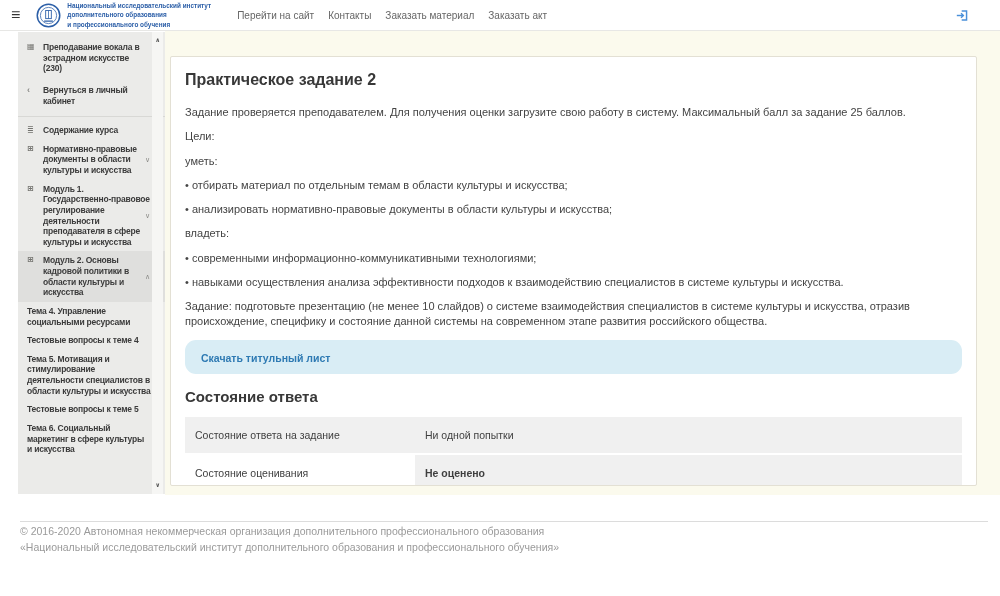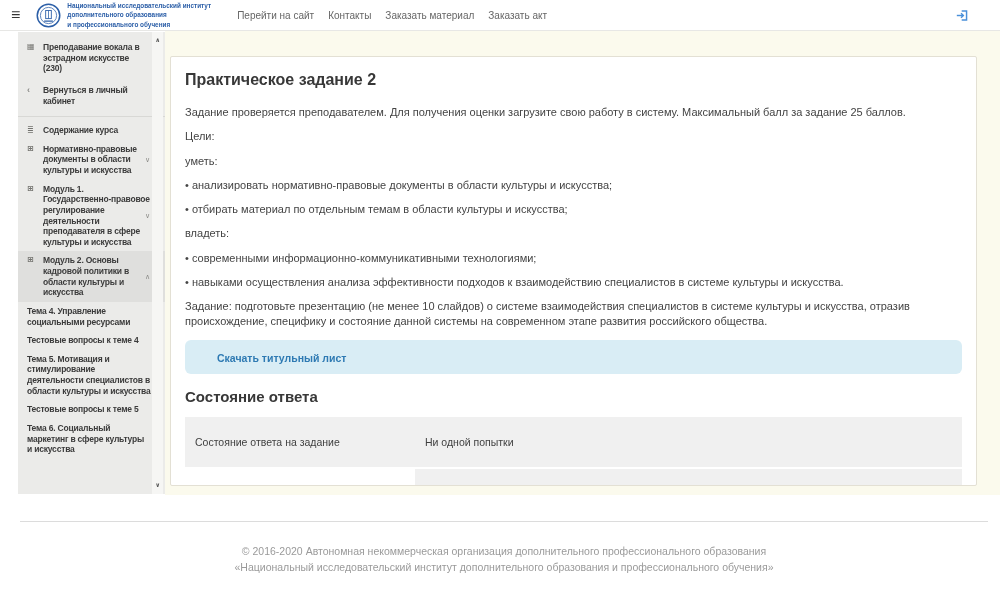--- a/index.html
+++ b/index.html
@@ -42,32 +42,32 @@
                   background: #f6f6f4; cursor: pointer; }
   .sb-arrow { position: absolute; left: 0; width: 11px; text-align: center; font-size: 6px; color: #555; }
   .sb-arrow.up { top: 5px; } .sb-arrow.down { bottom: 5px; }
 
   
   .card { position: absolute; left: 170px; top: 25px; width: 807px; height: 430px;
           background: #fff; border: 1px solid #e3e0d4; border-radius: 2px;
           padding: 14px 14px; overflow: hidden; }
   .title { font-size: 16px; font-weight: bold; color: #383838; margin: 0 0 16px; }
   .para { font-size: 11px; color: #444; line-height: 1.3; margin: 0 0 10px; }
-  .infobox { background: #d9edf5; padding: 8px 32px; margin: 12px 0 14px; border-radius: 6px; }
+  .infobox { background: #d9edf5; padding: 8px 16px; margin: 12px 0 14px; border-radius: 11px; }
   .dl { font-size: 10.5px; font-weight: bold; color: #2e7ab3; text-decoration: none; cursor: pointer; }
   .status-h { font-size: 15px; font-weight: bold; color: #383838; margin: 0 0 10px; }
   .status { width: 100%; border-collapse: separate; border-spacing: 0 2px; }
-  .status td { background: #f0f0f0; font-size: 10.5px; color: #3f3f3f; padding: 19px 10px; }
+  .status td { background: #f0f0f0; font-size: 10.5px; color: #3f3f3f; padding: 12px 10px; }
   .status td.lbl { width: 230px; }
   .status td.white { background: #ffffff; }
   .status td.bold { font-weight: bold; }
 
   
   .footer { position: absolute; left: 20px; right: 12px; top: 521px;
-            border-top: 1px solid #dcdcdc; padding-top: 22px; text-align: center;
+            border-top: 1px solid #dcdcdc; padding-top: 2px; 
             font-size: 10.5px; color: #9a9a9a; line-height: 1.5; }
 </style>
 </head>
 <body>
 
 <div class="screen">
 
   <header class="topbar">
     <span class="burger">≡</span>
     <div class="logo">
@@ -156,22 +156,22 @@
         <span class="sb-arrow down">∨</span>
       </div>
     </aside>
 
     <main class="card">
       <h1 class="title">Практическое задание 2</h1>
       <div id="paragraphs">
           <p class="para">Задание проверяется преподавателем. Для получения оценки загрузите свою работу в систему. Максимальный балл за задание 25 баллов.</p>
           <p class="para">Цели:</p>
           <p class="para">уметь:</p>
+          <p class="para">• отбирать материал по отдельным темам в области культуры и искусства;</p>
           <p class="para">• анализировать нормативно-правовые документы в области культуры и искусства;</p>
-          <p class="para">• отбирать материал по отдельным темам в области культуры и искусства;</p>
           <p class="para">владеть:</p>
           <p class="para">• современными информационно-коммуникативными технологиями;</p>
           <p class="para">• навыками осуществления анализа эффективности подходов к взаимодействию специалистов в системе культуры и искусства.</p>
           <p class="para">Задание: подготовьте презентацию (не менее 10 слайдов) о системе взаимодействия специалистов в системе культуры и искусства, отразив происхождение, специфику и состояние данной системы на современном этапе развития российского общества.</p>
         </div>
       <div class="infobox">
         <a class="dl">Скачать титульный лист</a>
       </div>
       <h2 class="status-h">Состояние ответа</h2>
       <table class="status">

